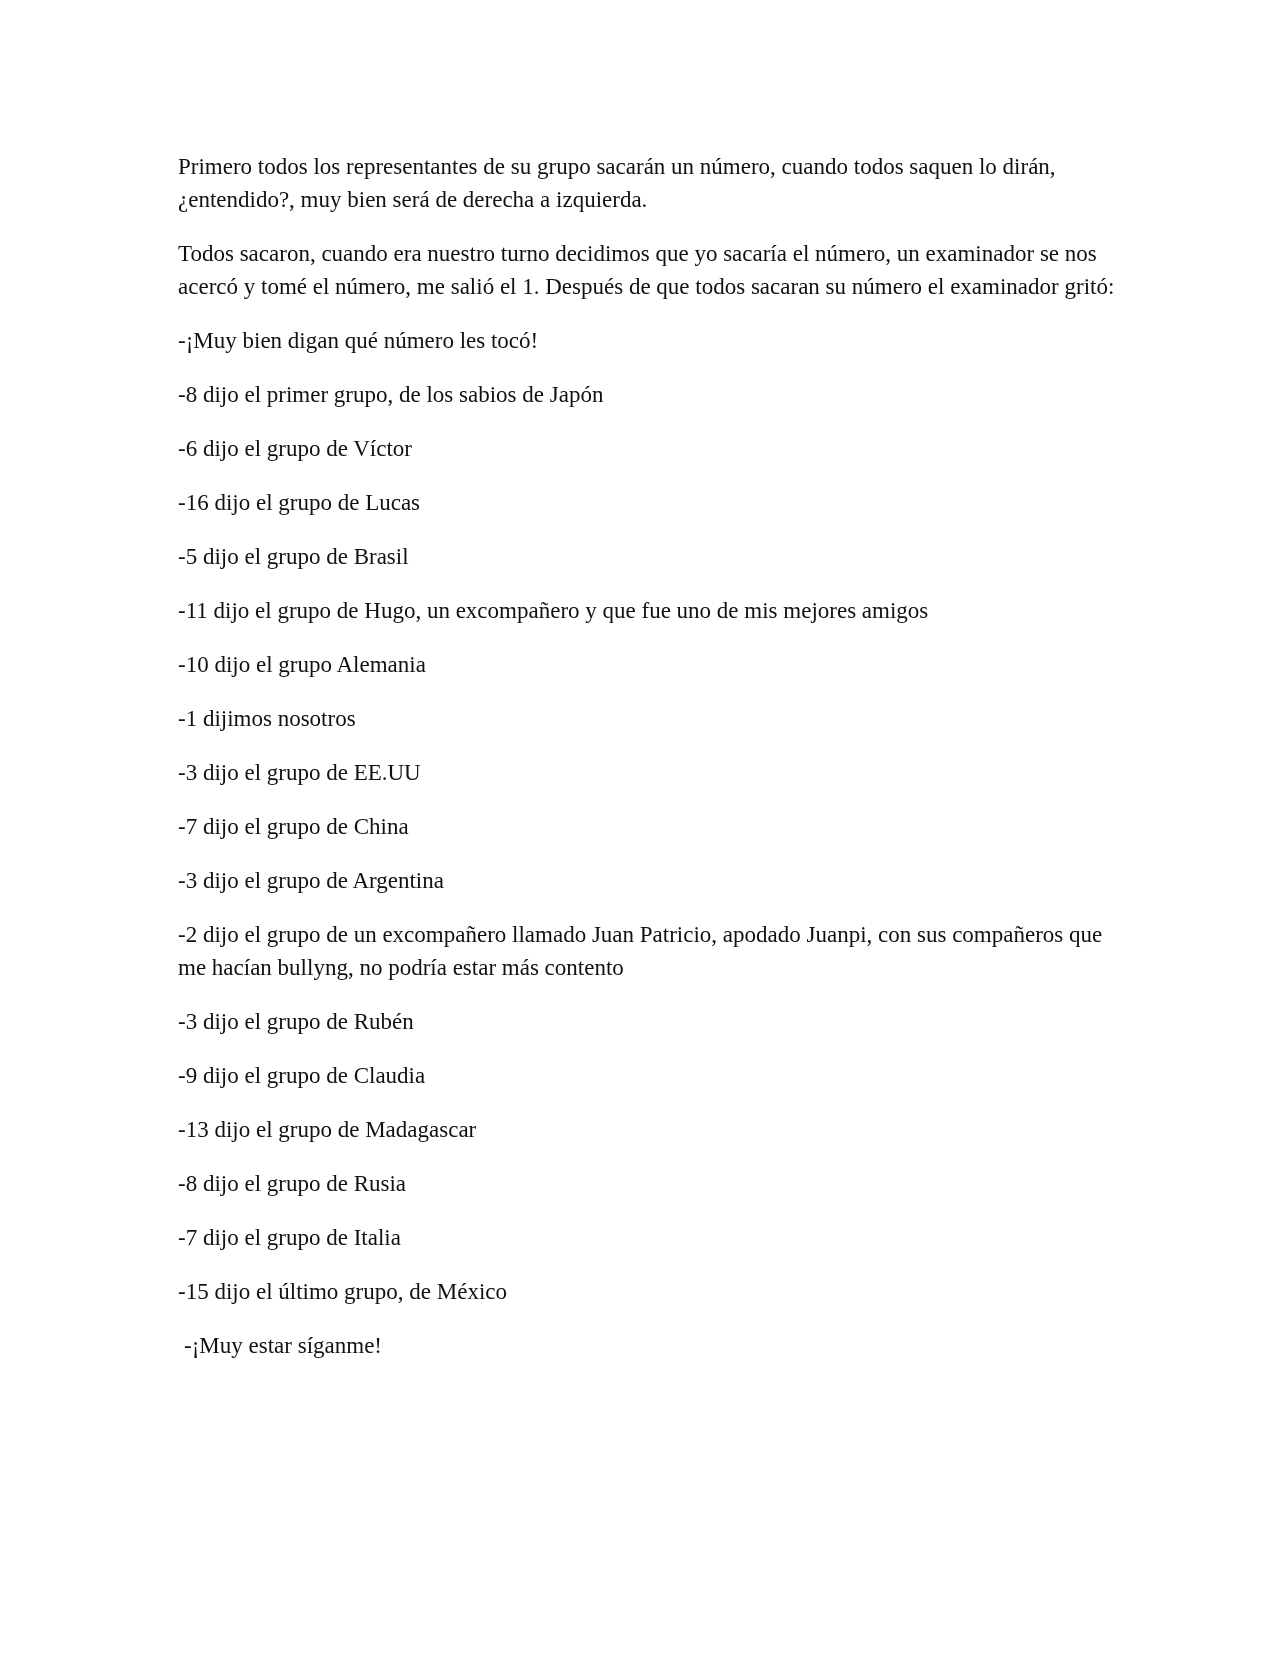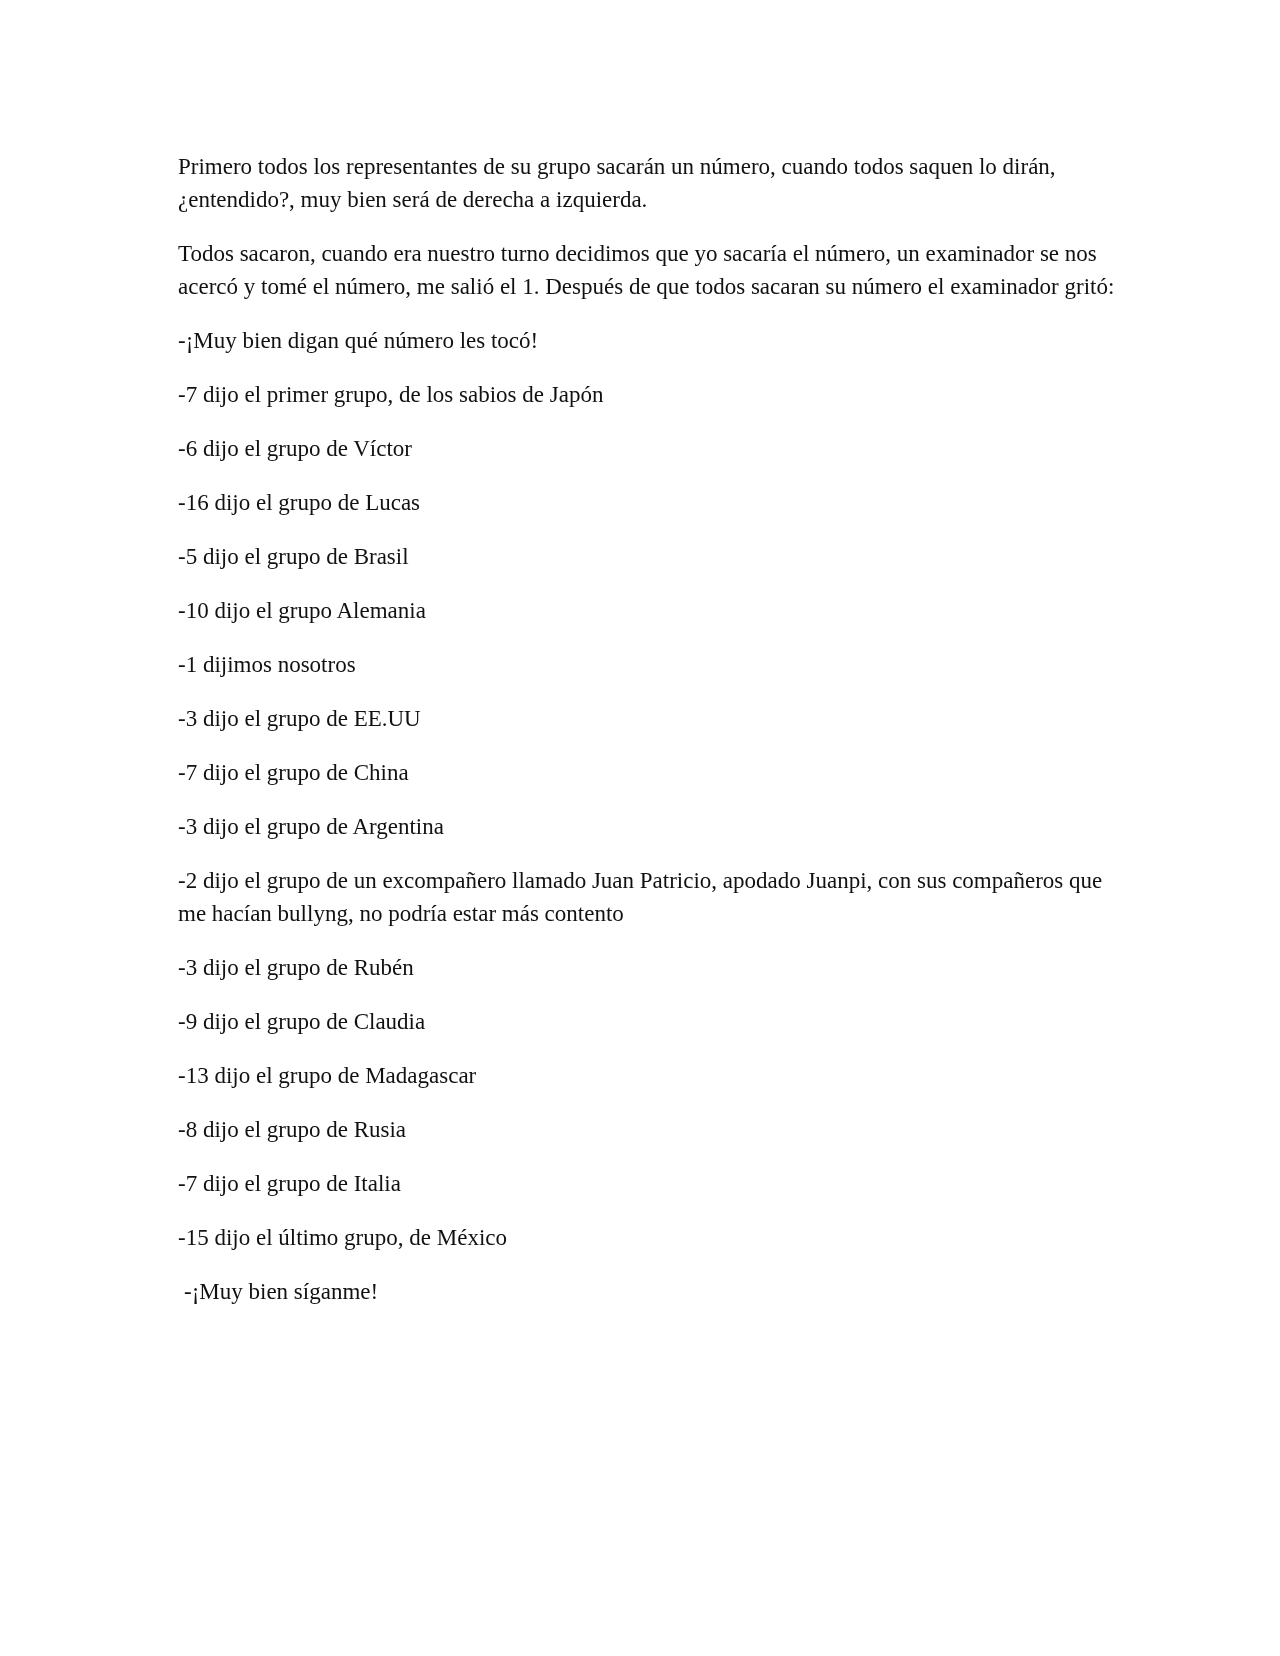--- a/index.html
+++ b/index.html
@@ -16,31 +16,32 @@
   .para.indent { padding-left: 6px; }
 </style>
 </head>
 <body>
 
 <div class="page">
   <div class="content">
     <p class="para">Primero todos los representantes de su grupo sacarán un número, cuando todos saquen lo dirán, ¿entendido?, muy bien será de derecha a izquierda.</p>
     <p class="para">Todos sacaron, cuando era nuestro turno decidimos que yo sacaría el número, un examinador se nos acercó y tomé el número, me salió el 1. Después de que todos sacaran su número el examinador gritó:</p>
     <p class="para">-¡Muy bien digan qué número les tocó!</p>
-    <p class="para">-7 dijo el primer grupo, de los sabios de Japón</p>
+    <p class="para">-8 dijo el primer grupo, de los sabios de Japón</p>
     <p class="para">-6 dijo el grupo de Víctor</p>
     <p class="para">-16 dijo el grupo de Lucas</p>
     <p class="para">-5 dijo el grupo de Brasil</p>
+    <p class="para">-11 dijo el grupo de Hugo, un excompañero y que fue uno de mis mejores amigos</p>
     <p class="para">-10 dijo el grupo Alemania</p>
     <p class="para">-1 dijimos nosotros</p>
     <p class="para">-3 dijo el grupo de EE.UU</p>
     <p class="para">-7 dijo el grupo de China</p>
     <p class="para">-3 dijo el grupo de Argentina</p>
     <p class="para">-2 dijo el grupo de un excompañero llamado Juan Patricio, apodado Juanpi, con sus compañeros que me hacían bullyng, no podría estar más contento</p>
     <p class="para">-3 dijo el grupo de Rubén</p>
     <p class="para">-9 dijo el grupo de Claudia</p>
     <p class="para">-13 dijo el grupo de Madagascar</p>
     <p class="para">-8 dijo el grupo de Rusia</p>
     <p class="para">-7 dijo el grupo de Italia</p>
     <p class="para">-15 dijo el último grupo, de México</p>
-    <p class="para indent">-¡Muy bien síganme!</p>
+    <p class="para indent">-¡Muy estar síganme!</p>
   </div>
 </div>
 
 </body></html>

